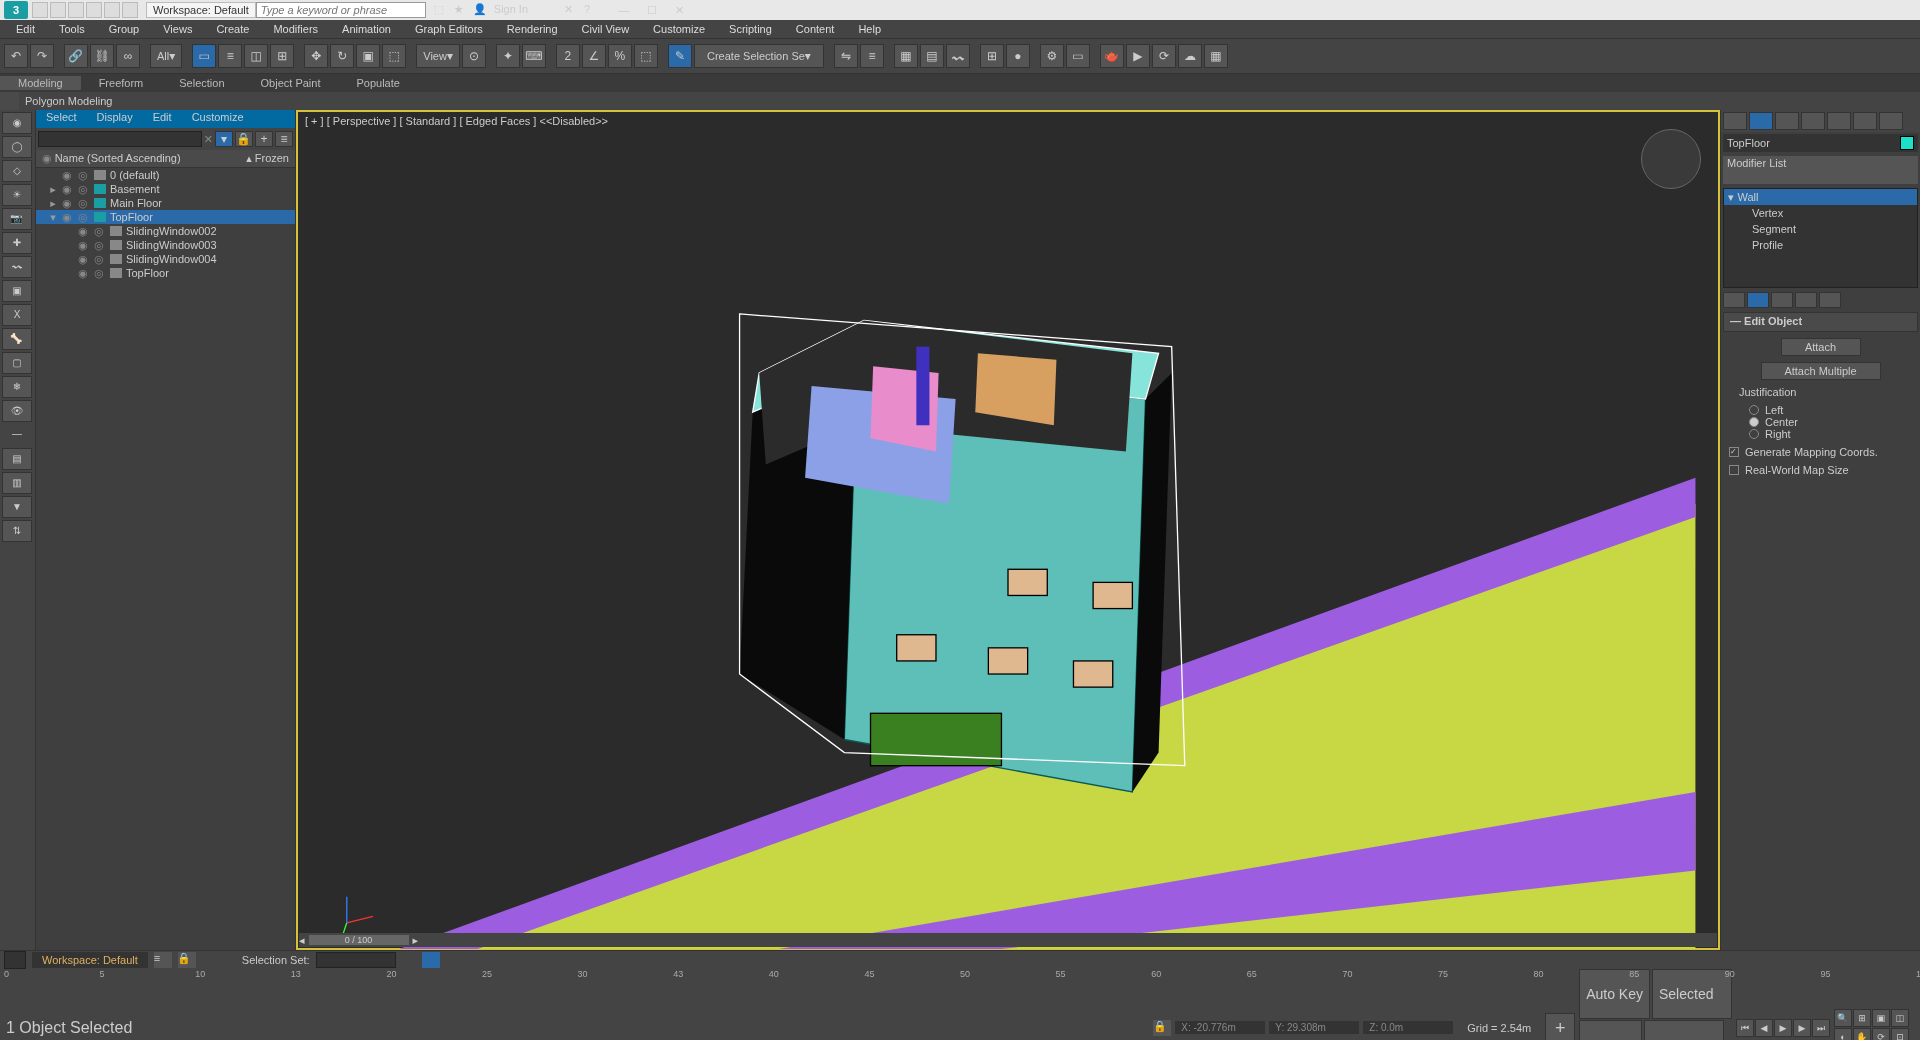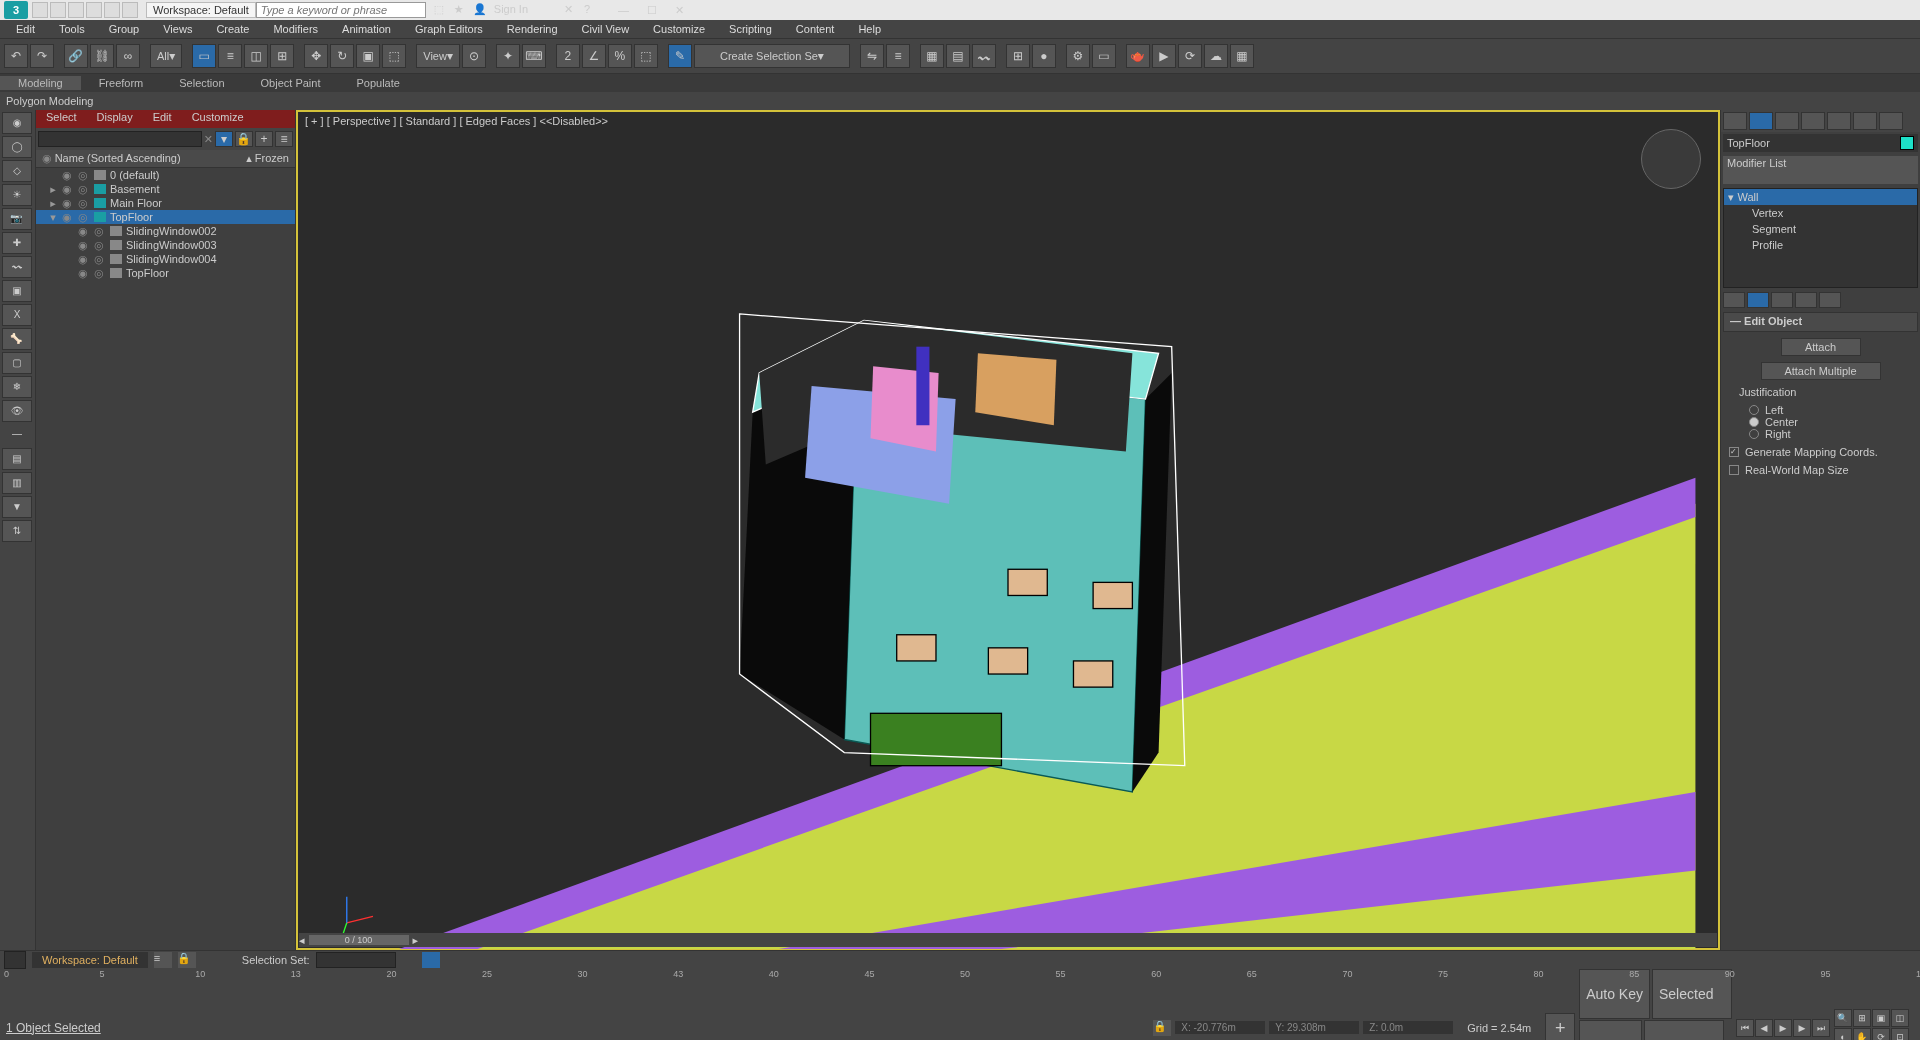--- a/index.html
+++ b/index.html
@@ -17,26 +17,26 @@
 .menubar { height:18px; background:#444; display:flex; align-items:center; padding:0 6px; gap:4px; }
 .menubar span { padding:1px 10px; color:#ddd; }
 .toolbar { height:36px; background:#444; border-top:1px solid #333; border-bottom:1px solid #333; display:flex; align-items:center; padding:0 4px; gap:2px; }
 .tbtn { width:24px; height:24px; background:#555; border:1px solid #333; display:flex; align-items:center; justify-content:center; font-size:12px; color:#ccc; }
 .tbtn.wide { width:auto; padding:0 6px; }
 .tbtn.sel { background:#2a6aa8; }
 .tsep { width:6px; }
 .modtabs { height:18px; background:#3a3a3a; display:flex; align-items:center; }
 .modtabs span { padding:1px 18px; color:#bbb; }
 .modtabs span.active { background:#555; }
-.ribbon { height:18px; background:#444; display:flex; align-items:center; padding:0 6px; }
+.ribbon { height:18px; background:#444; display:flex; align-items:center; padding:0 6px;margin-left:19px; }
 .mainrow { flex:1; display:flex; min-height:0; }
 .leftcol { width:36px; background:#444; display:flex; flex-direction:column; gap:2px; padding:2px; border-right:1px solid #333; }
 .leftcol .lbtn { width:30px; height:22px; background:#555; border:1px solid #333; font-size:10px; text-align:center; line-height:20px; }
 .scenepanel { width:260px; background:#3f3f3f; display:flex; flex-direction:column; border-right:1px solid #333; }
-.scenepanel .tabs { height:18px; display:flex; background:#7f1d1d; }
+.scenepanel .tabs { height:18px; display:flex; background:#0369a1; }
 .scenepanel .tabs span { padding:1px 10px; color:#ccc; }
 .scenepanel .toolbar2 { height:22px; background:#444; display:flex; align-items:center; gap:2px; padding:0 2px; }
 .scenepanel .header { height:18px; background:#4a4a4a; display:flex; align-items:center; padding:0 6px; justify-content:space-between; border-bottom:1px solid #333; }
 .scenepanel .tree { flex:1; overflow:auto; background:#3f3f3f; }
 .treerow { height:14px; display:flex; align-items:center; padding-left:4px; gap:4px; color:#ccc; }
 .treerow.sel { background:#2a6aa8; color:#fff; }
 .treerow .indent { display:inline-block; }
 .treerow .tw { width:10px; text-align:center; color:#999; }
 .treerow .eye { width:12px; color:#888; }
 .treerow .ico { width:12px; height:10px; background:#1a9ea3; }
@@ -71,21 +71,21 @@
 .cmdpanel .chk .box.on::after { content:"✓"; font-size:8px; color:#ccc; display:block; line-height:8px; }
 .bottomarea { height:90px; background:#444; display:flex; flex-direction:column; border-top:1px solid #333; }
 .bottomarea .row1 { height:22px; display:flex; align-items:center; padding:0 4px; gap:6px; }
 .bottomarea .row1 .wsbox { background:#333; padding:2px 10px; color:#e0b060; }
 .bottomarea .row1 .selset { color:#ccc; margin-left:40px; }
 .bottomarea .row1 .frame { background:#2a6aa8; width:18px; height:16px; margin-left:20px; }
 .bottomarea .timeruler { height:16px; background:#3a3a3a; position:relative; margin:0 4px; }
 .bottomarea .timeruler .tick { position:absolute; top:0; font-size:9px; color:#aaa; }
 .bottomarea .statusrow { flex:1; display:flex; align-items:center; padding:0 6px; gap:4px; }
 .bottomarea .statusrow .left { display:flex; flex-direction:column; gap:2px; }
-.bottomarea .statusrow .left .s { color:#ccc; font-size:12px;text-decoration:underline; }
+.bottomarea .statusrow .left .s { color:#ccc; font-size:16px; }
 .bottomarea .statusrow .mid { flex:1; }
 .bottomarea .statusrow .coords { display:flex; gap:4px; }
 .bottomarea .statusrow .coords .c { background:#333; padding:1px 6px; width:90px; color:#888; font-size:10px; }
 .bottomarea .statusrow .grid { color:#ccc; margin:0 10px; }
 .bottomarea .statusrow .keybtns { display:flex; flex-direction:column; gap:1px; }
 .bottomarea .statusrow .keybtns div { display:flex; gap:2px; }
 .bottomarea .statusrow .keybtns span { background:#555; border:1px solid #333; padding:16px 6px; font-size:14px; }
 .bottomarea .statusrow .playbtns { display:flex; gap:1px; }
 .bottomarea .statusrow .playbtns span { width:18px; height:18px; background:#555; border:1px solid #333; text-align:center; line-height:16px; font-size:9px; }
 .bottomarea .lastrow { height:18px; display:flex; align-items:center; padding:0 6px; gap:10px; background:#3a3a3a; }
@@ -164,21 +164,21 @@
   <div class="tsep"></div>
   <div class="tbtn">✦</div>
   <div class="tbtn">⌨</div>
   <div class="tsep"></div>
   <div class="tbtn">2</div>
   <div class="tbtn">∠</div>
   <div class="tbtn">%</div>
   <div class="tbtn">⬚</div>
   <div class="tsep"></div>
   <div class="tbtn sel">✎</div>
-  <div class="tbtn wide" style="width:156px"><span>Create Selection Se</span> ▾</div>
+  <div class="tbtn wide" style="width:130px"><span>Create Selection Se</span> ▾</div>
   <div class="tsep"></div>
   <div class="tbtn">⇋</div>
   <div class="tbtn">≡</div>
   <div class="tsep"></div>
   <div class="tbtn">▦</div>
   <div class="tbtn">▤</div>
   <div class="tbtn">〰</div>
   <div class="tsep"></div>
   <div class="tbtn">⊞</div>
   <div class="tbtn">●</div>

